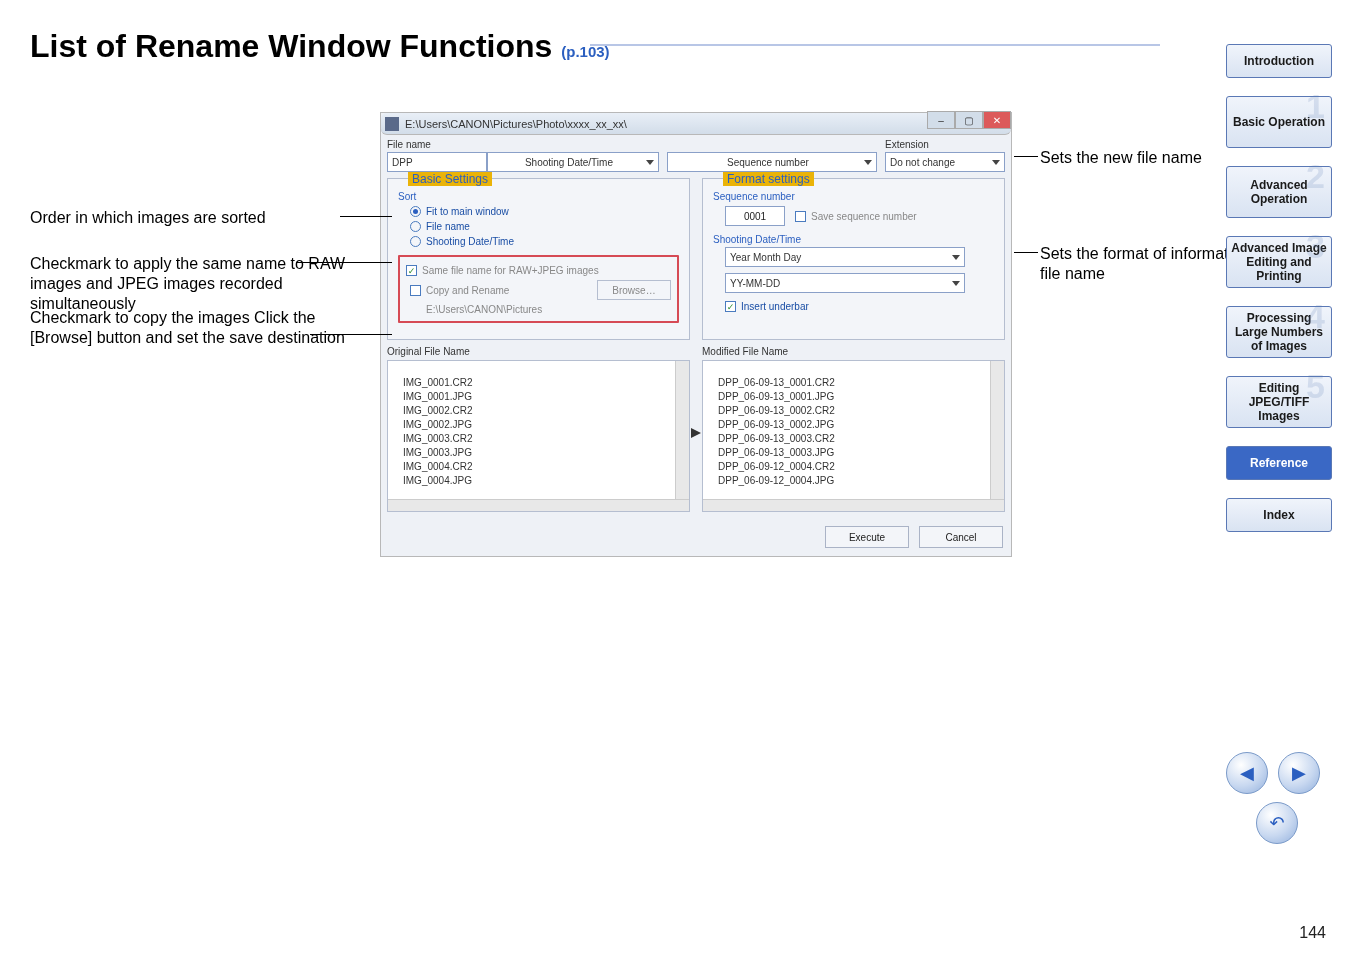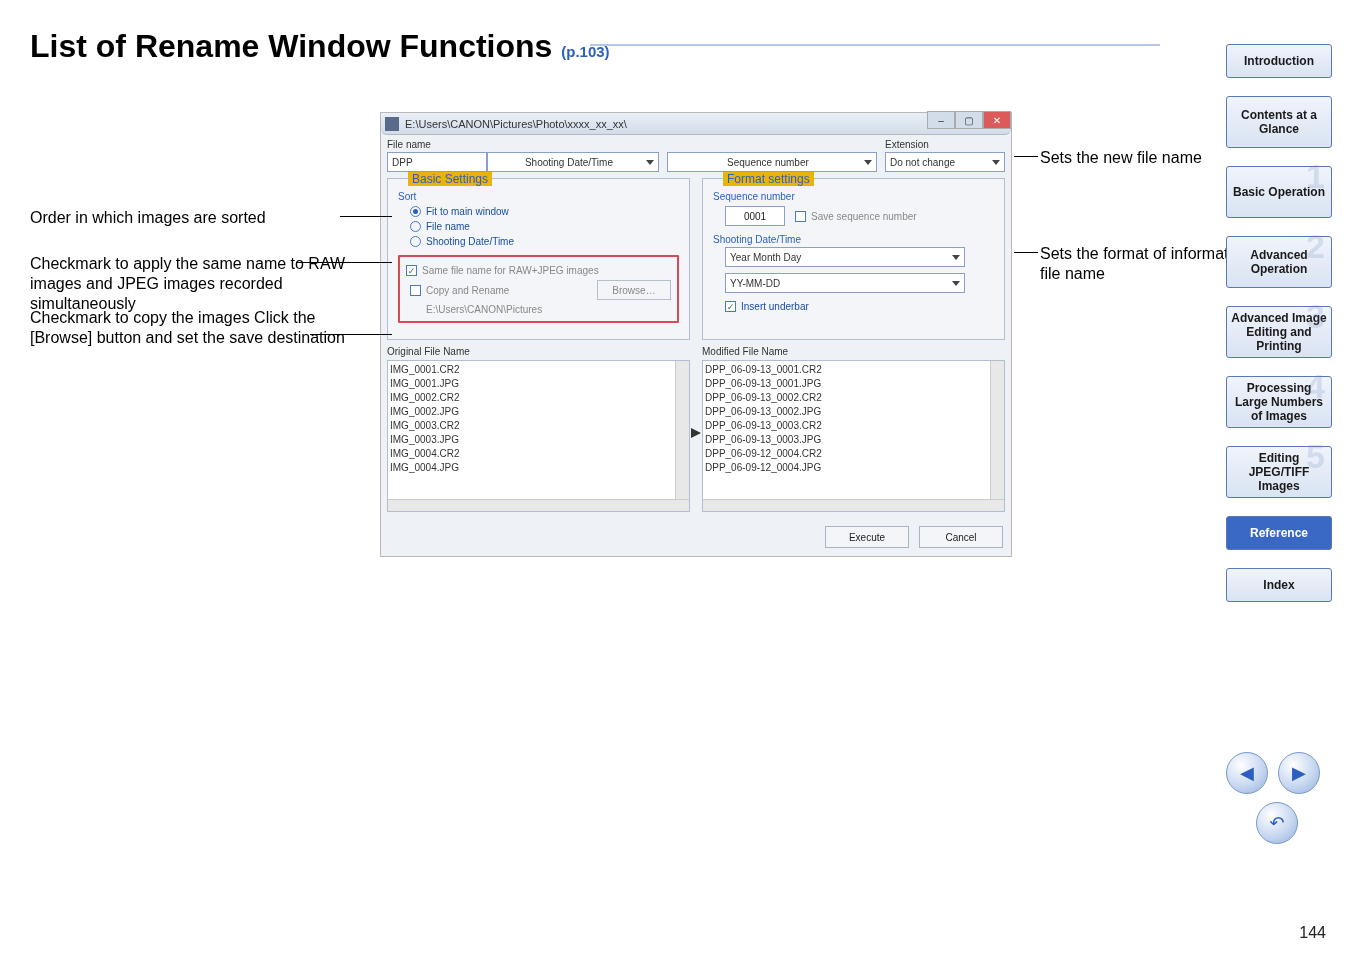--- a/index.html
+++ b/index.html
@@ -168,21 +168,21 @@
     position: relative;
   }
   .flcol { flex: 1; }
   .fl-title { font-size: 10px; color:#333; margin-bottom: 3px; }
   .listbox {
     height: 152px;
     background: #fff;
     border: 1px solid #b5bed0;
     overflow: hidden;
     font-size: 10px; color:#333;
-    padding: 2px;
+    padding: 15px;
     line-height: 14px;
     position: relative;
   }
   .scroll-hint {
     position: absolute; right: 0; top: 0; bottom: 12px;
     width: 14px; background: #e8e8e8;
     border-left: 1px solid #ccc;
   }
   .scroll-h {
     position: absolute; left: 0; right: 0; bottom: 0;
@@ -480,23 +480,20 @@
 <div class="ann-line" style="top:156px;left:1014px;width:24px"></div>
 
 <div class="ann" style="top:244px;left:1040px;width:260px">Sets the format of information in the file name</div>
 <div class="ann-line" style="top:252px;left:1014px;width:24px"></div>
 
 <div class="sidebar">
   <div class="sb-btn short">
       <span>Introduction</span>
     </div>
   <div class="sb-btn">
-      <span>Contents at a Glance</span>
-    </div>
-  <div class="sb-btn">
       <span class="ghost">1</span>
       <span>Basic Operation</span>
     </div>
   <div class="sb-btn">
       <span class="ghost">2</span>
       <span>Advanced Operation</span>
     </div>
   <div class="sb-btn">
       <span class="ghost">3</span>
       <span>Advanced Image Editing and Printing</span>

